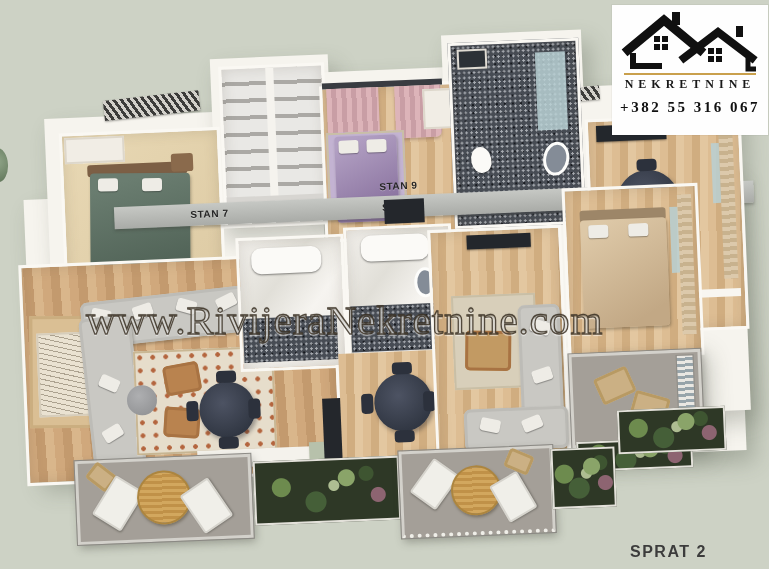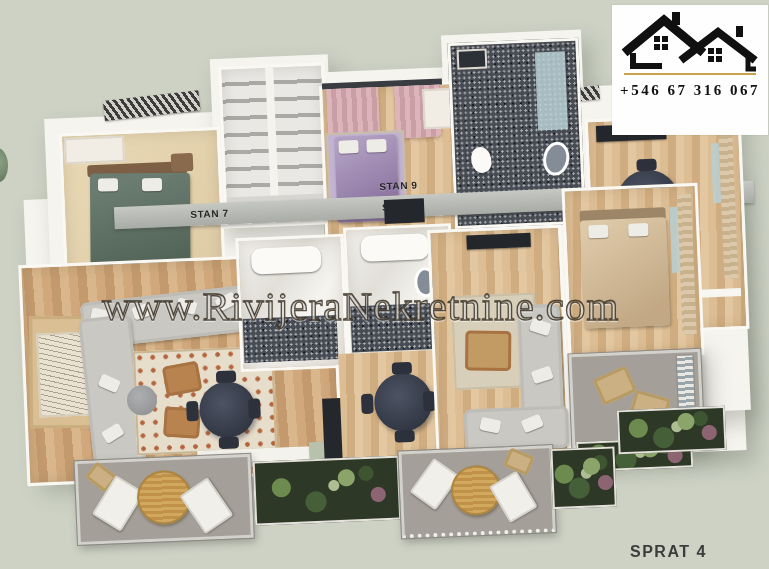--- a/index.html
+++ b/index.html
@@ -79,25 +79,25 @@
   .toilet{position:absolute;background:#fbfaf7;border-radius:50% 50% 45% 45%;box-shadow:0 1px 2px rgba(0,0,0,.45);}
   .ottoman{position:absolute;border-radius:50%;background:radial-gradient(circle at 40% 35%,#aeafb1,#8c8d8f);}
   .tan-chair{position:absolute;background:#b9834f;border-radius:5px;box-shadow:inset 0 0 0 3px #a87343;}
   .counter-w{position:absolute;background:#f4f2ec;box-shadow:1px 2px 3px rgba(60,55,45,.3);}
   .counter-s{position:absolute;background:#b7c1ab;box-shadow:1px 2px 3px rgba(60,65,50,.3);}
   .door-dark{position:absolute;background:#24272c;}
   .wardrobe{position:absolute;background:#f1ede5;box-shadow:inset 0 0 0 2px #ddd7cb;}
   .shrub{position:absolute;border-radius:50%;
        background:radial-gradient(circle at 40% 40%,#93a88b,#5d7357);}
 
-  #watermark{position:absolute;left:86px;top:282px;width:640px;white-space:nowrap;
+  #watermark{position:absolute;left:86px;top:296px;width:640px;white-space:nowrap;
        font-family:"Liberation Serif","DejaVu Serif",serif;font-size:41px;letter-spacing:1px;
        color:rgba(250,248,242,.16);
        -webkit-text-stroke:1.3px rgba(60,50,38,.85);
-       text-shadow:0 2px 1px rgba(255,255,255,.55),0 -1px 1px rgba(40,35,25,.30);margin-left:16px;}
+       text-shadow:0 2px 1px rgba(255,255,255,.55),0 -1px 1px rgba(40,35,25,.30);}
 
   #logo{position:absolute;left:612px;top:5px;width:156px;height:130px;background:#fefefe;
        text-align:center;box-shadow:0 0 0 1px rgba(0,0,0,.03);}
   #logo svg{display:block;margin:3px auto 0;}
   .gold-line{width:132px;height:2px;background:#c9a04c;margin:1px auto 2px;}
   .logo-title{font-family:"Liberation Serif","DejaVu Serif",serif;font-size:25px;font-weight:600;
        color:#141414;letter-spacing:1px;line-height:1.05;}
   .logo-sub{font-family:"Liberation Serif","DejaVu Serif",serif;font-size:12px;font-weight:600;
        color:#191919;letter-spacing:5px;margin-top:2px;}
   .logo-phone{font-family:"Liberation Serif","DejaVu Serif",serif;font-size:15px;font-weight:600;
@@ -281,18 +281,19 @@
         <rect x="42" y="36" width="6" height="6" fill="#101010"></rect>
       <path d="M64 50 L98 24 L132 50" fill="none" stroke="#101010" stroke-width="8" stroke-linecap="square"></path>
       <path d="M128 50 L128 61 L136 61" fill="none" stroke="#101010" stroke-width="5"></path>
       <rect x="88" y="40" width="6" height="6" fill="#101010"></rect>
         <rect x="96" y="40" width="6" height="6" fill="#101010"></rect>
       <rect x="88" y="48" width="6" height="6" fill="#101010"></rect>
         <rect x="96" y="48" width="6" height="6" fill="#101010"></rect>
       <rect x="116" y="18" width="7" height="11" fill="#101010"></rect>
     </svg>
     <div class="gold-line"></div>
-    <div class="logo-phone">+546 67 316 067</div>
+    <div class="logo-sub">NEKRETNINE</div>
+    <div class="logo-phone">+382 55 316 067</div>
   </div>
 
-  <div id="floor-label">SPRAT 4</div>
+  <div id="floor-label">SPRAT 2</div>
 
 </div>
 
 </body></html>

